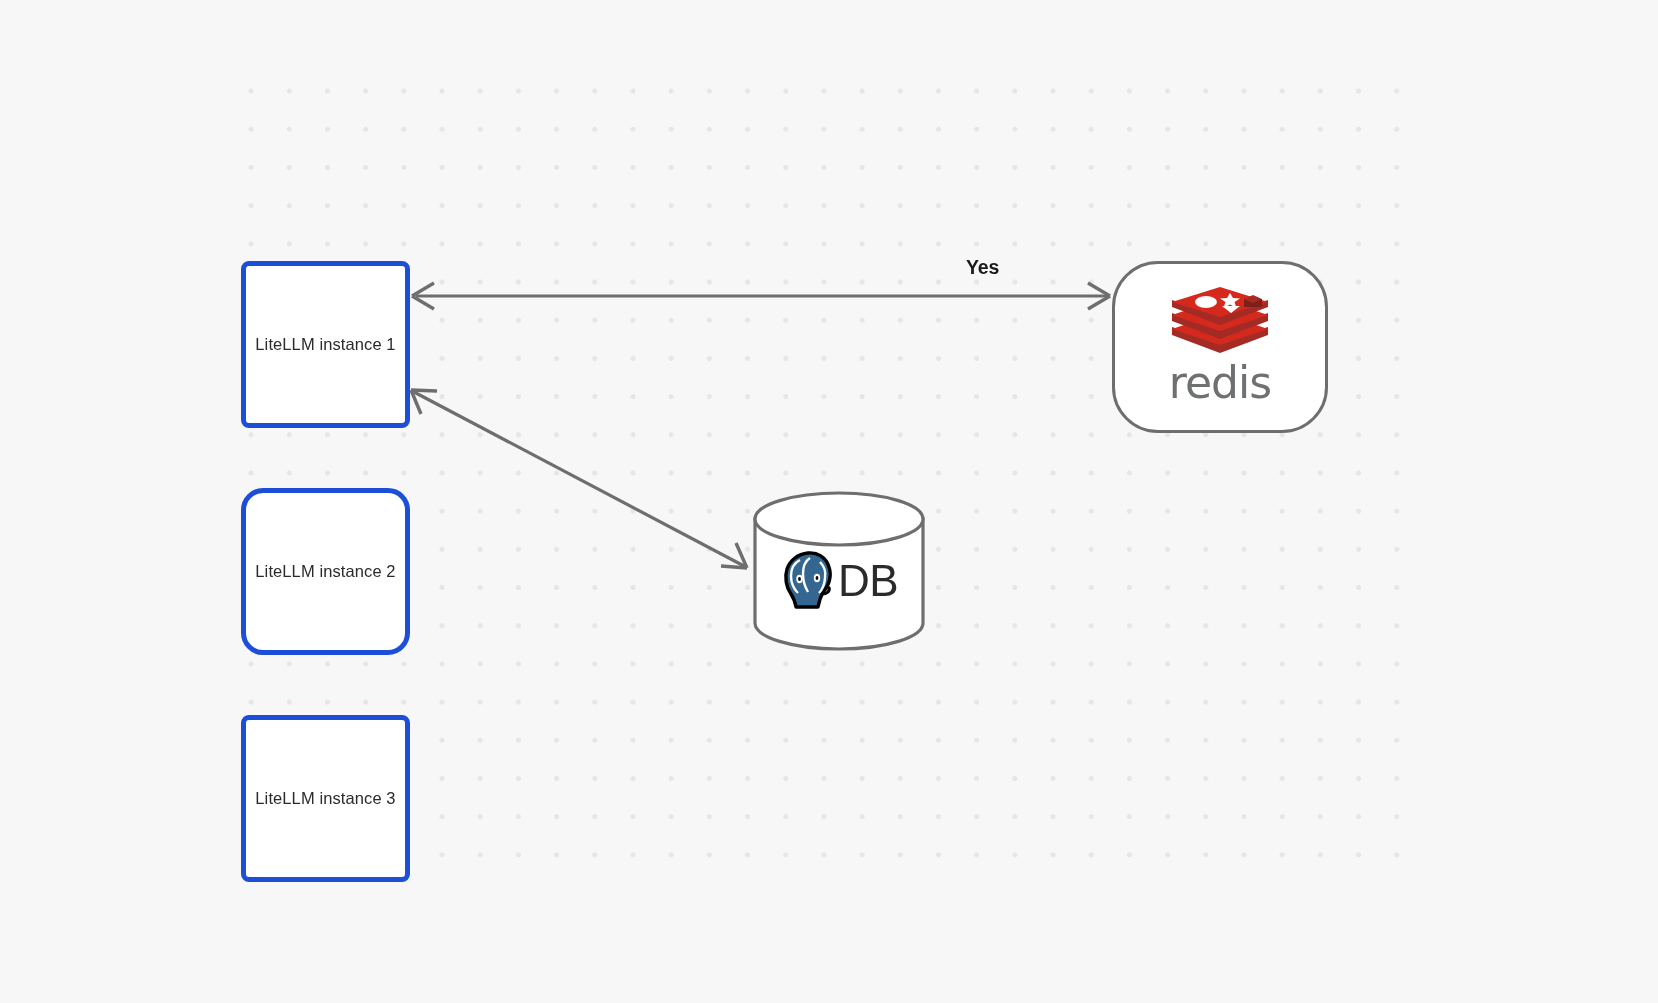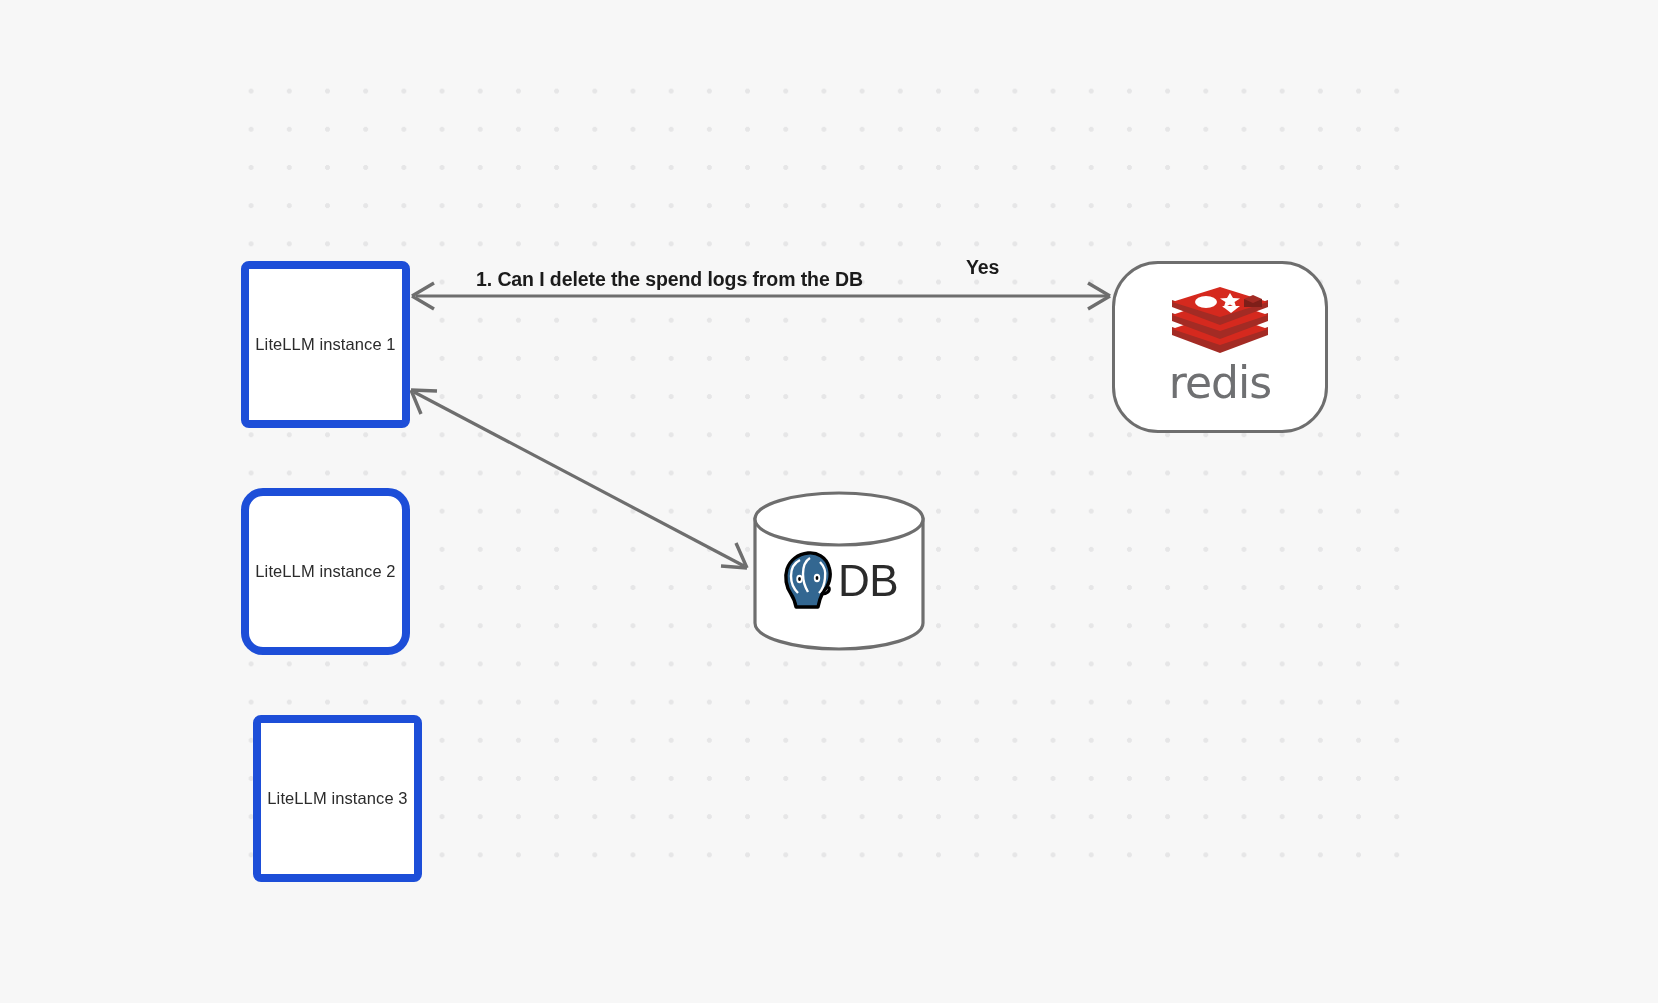--- a/index.html
+++ b/index.html
@@ -33,36 +33,36 @@
     position: absolute;
     left: 0; top: 0;
     width: 1658px;
     height: 1003px;
     pointer-events: none;
   }
   
   .node-box {
     position: absolute;
     background: #ffffff;
-    border: 8px solid #1d4ed8;
+    border: 5px solid #1d4ed8;
     border-radius: 8px;
     display: flex;
     align-items: center;
     justify-content: center;
   }
   .node-box .node-label {
     font-size: 16.5px;
     color: #2b2b2b;
     font-family: "Liberation Sans", sans-serif;
     letter-spacing: 0.1px;
     white-space: nowrap;
   }
   #node-litellm-1 { left: 241px; top: 261px;  width: 169px; height: 167px; }
   #node-litellm-2 { left: 241px; top: 488px;  width: 169px; height: 167px; border-radius: 22px; }
-  #node-litellm-3 { left: 253px; top: 715px;  width: 169px; height: 167px; text-align: center; }
+  #node-litellm-3 { left: 241px; top: 715px;  width: 169px; height: 167px; text-align: center; }
 
   
   #node-redis {
     position: absolute;
     left: 1112px; top: 261px;
     width: 216px; height: 172px;
     background: #ffffff;
     border: 3px solid #6e6e6e;
     border-radius: 46px;
     display: flex;
@@ -206,18 +206,17 @@
           <ellipse cx="37" cy="28" rx="3.2" ry="4.2" fill="#ffffff" stroke="none"></ellipse>
         </g>
         <ellipse cx="19.5" cy="29" rx="1.4" ry="1.9" fill="#000000"></ellipse>
         <ellipse cx="37" cy="28" rx="1.4" ry="1.9" fill="#000000"></ellipse>
         <path d="M 42 44 C 47 44 50 41 49 38" stroke="#000000" stroke-width="3.2" fill="none" stroke-linecap="round"></path>
       </svg>
       <span class="db-text">DB</span>
     </div>
   </div>
 
-  <div class="edge-label" id="label-step-1">1.  Can I delete the spend logs from the DB</div>
 
   <div class="edge-label" id="label-step-1-answer">Yes</div>
 
 
 </div>
 
 </body></html>

